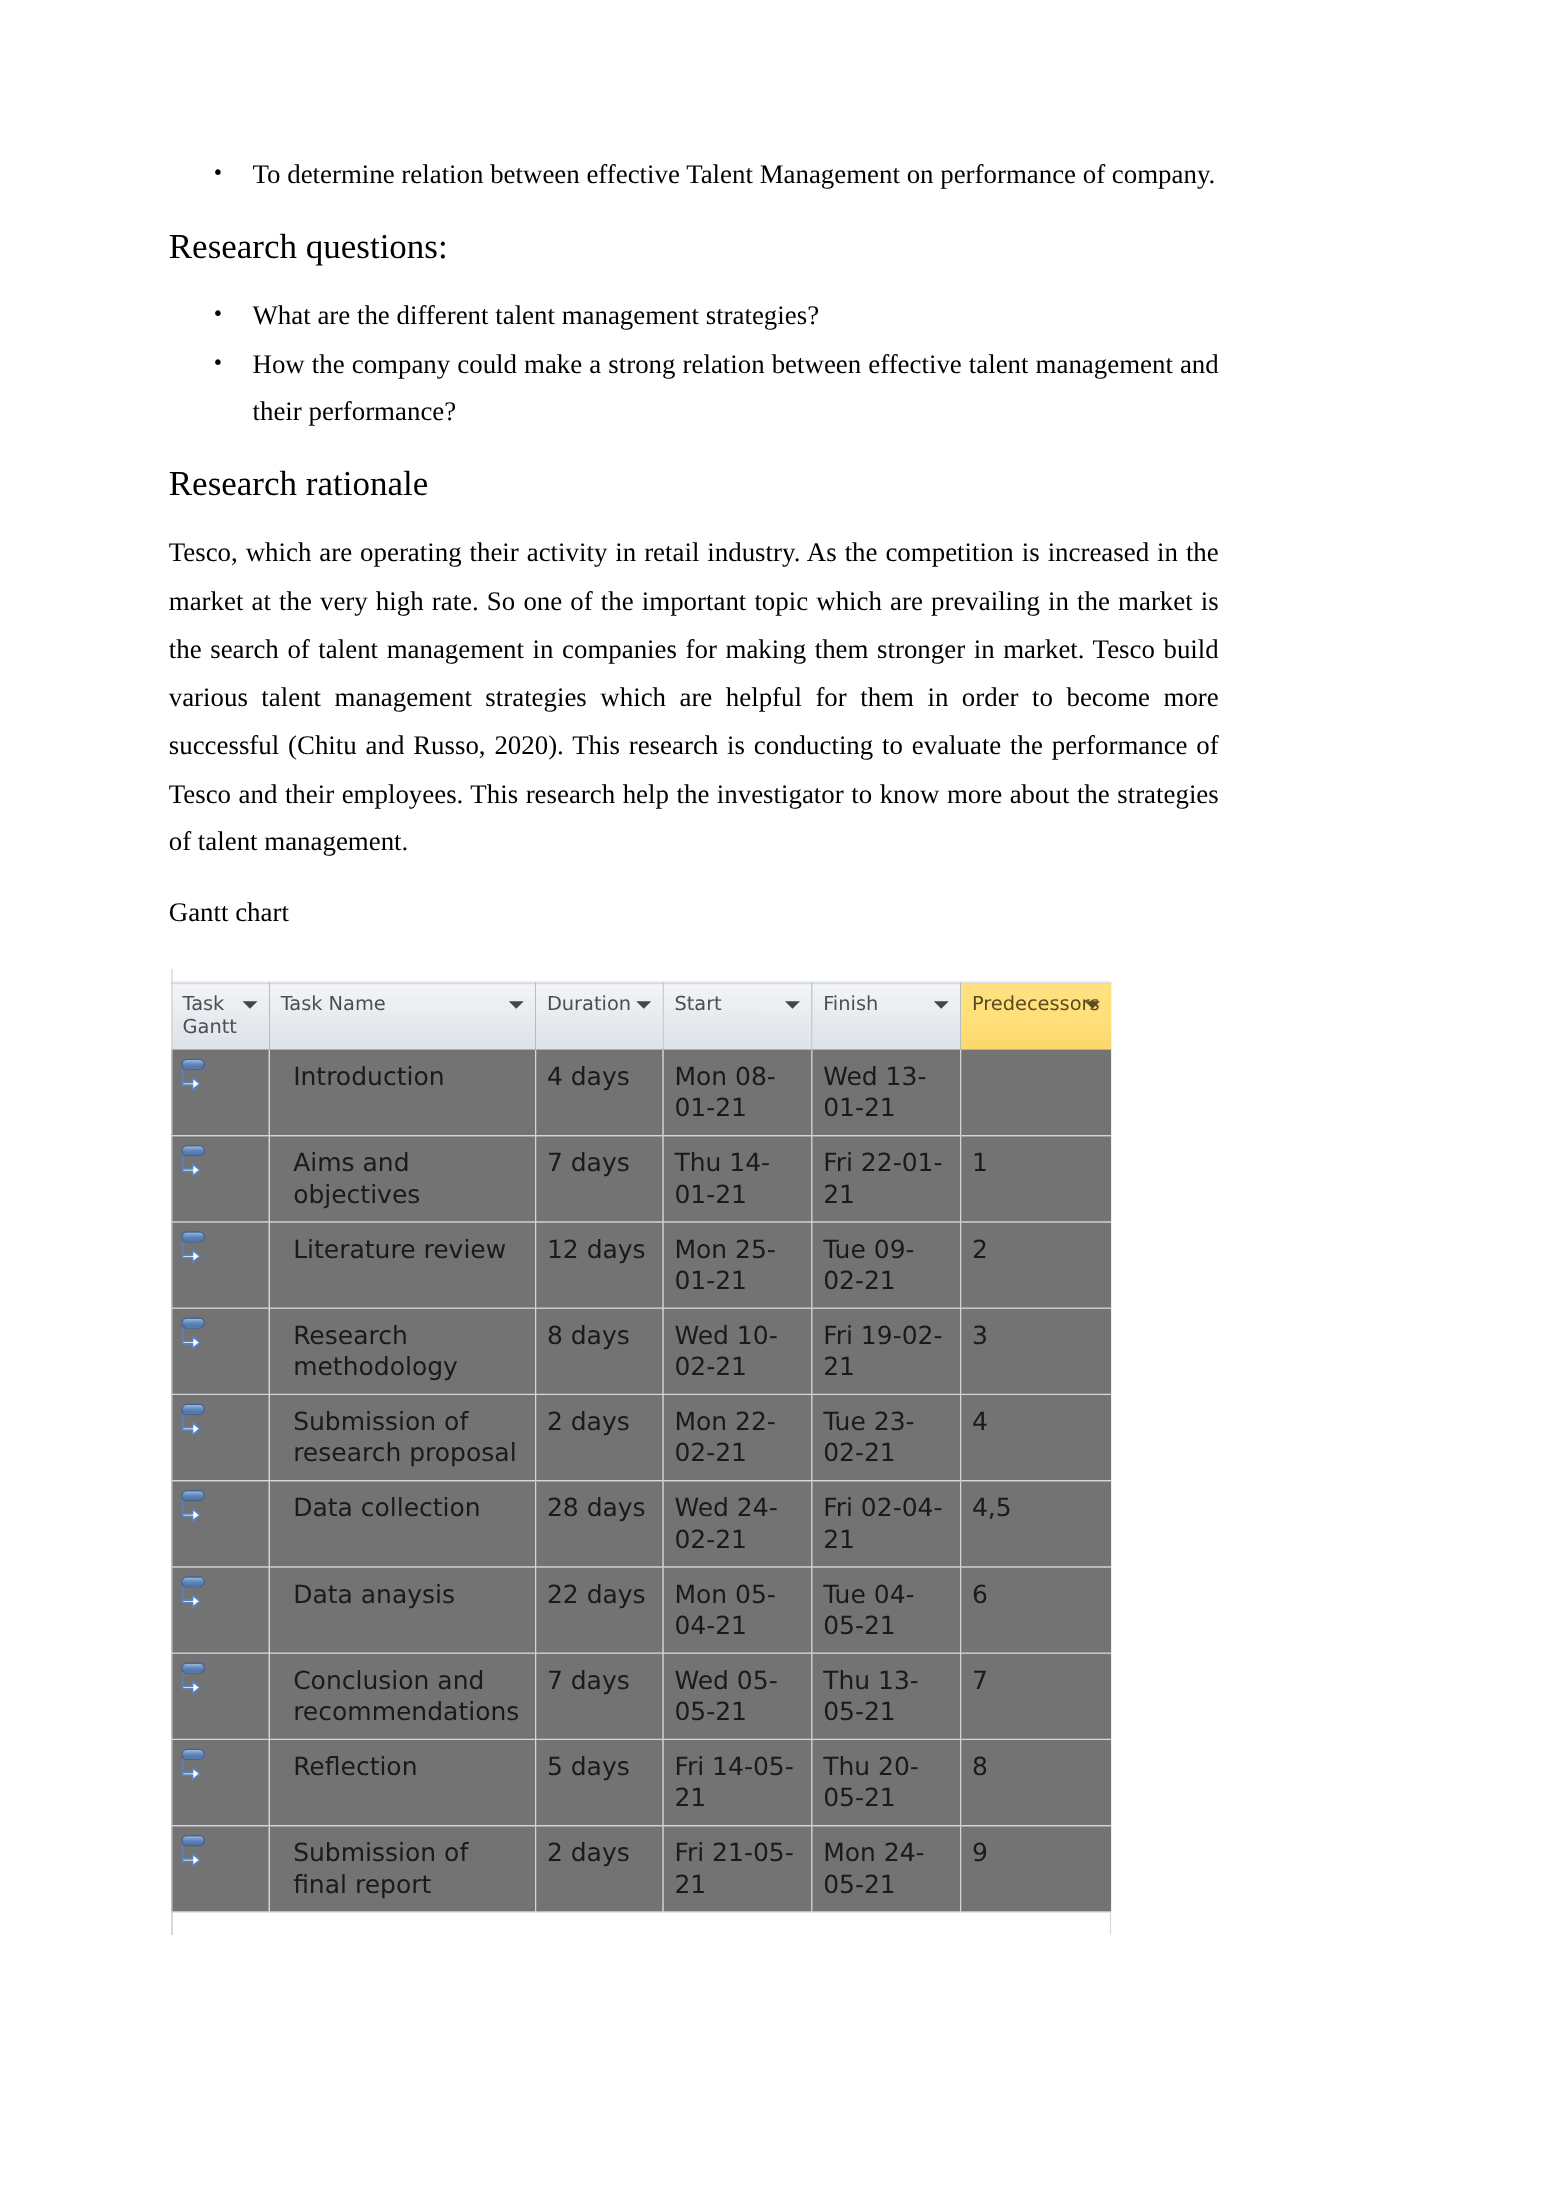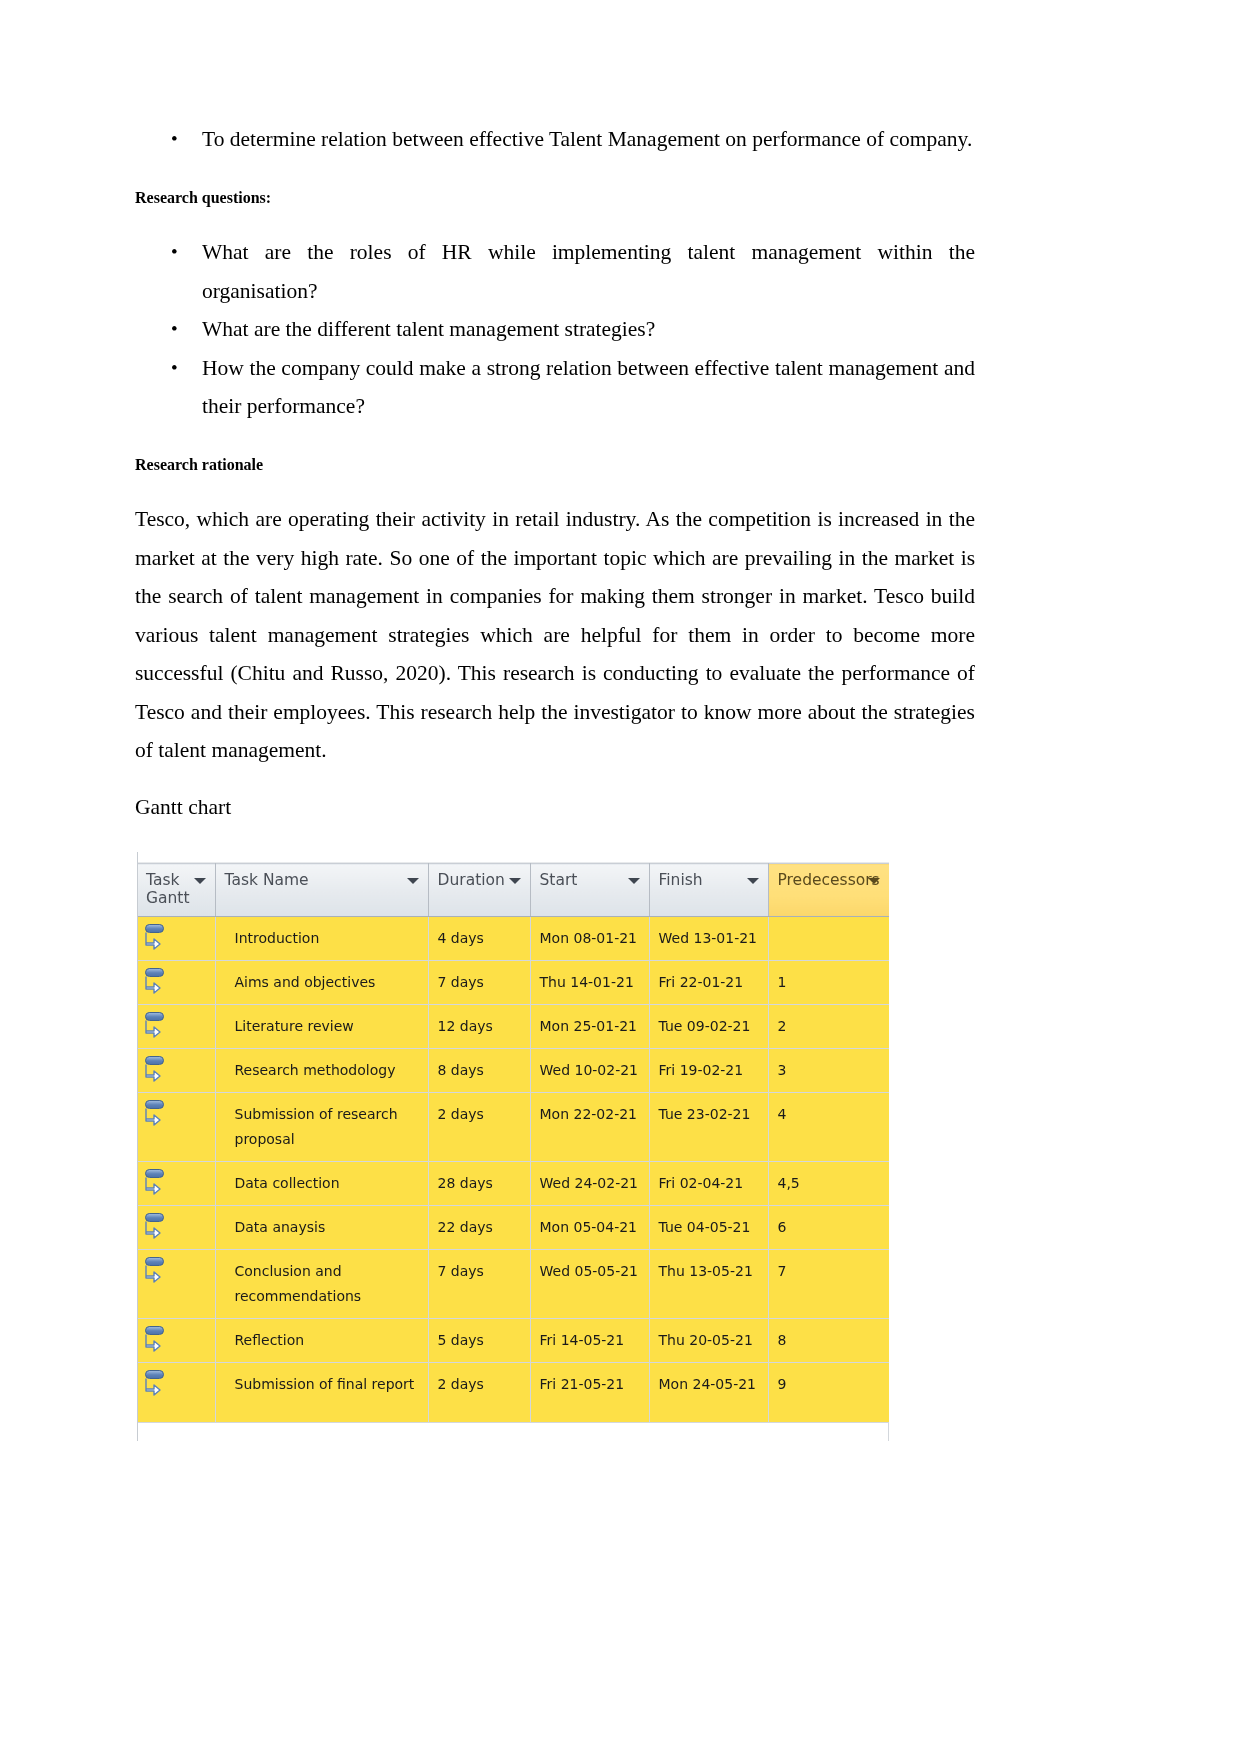--- a/index.html
+++ b/index.html
@@ -47,23 +47,23 @@
     top: 0;
     font-size: 19px;
     line-height: 38.5px;
   }
   .just {
     text-align: justify;
     text-align-last: left;
   }
 
   h3.heading {
-    font-size: 16px;
+    font-size: 28px;
     line-height: 38.5px;
-    font-weight: bold;
+    font-weight: normal;
     margin: 0;
   }
   p.para {
     font-size: 21.5px;
     line-height: 38.5px;
     margin: 0;
     text-align: justify;
     text-align-last: left;
   }
   .sp-18 { height: 18px; }
@@ -122,26 +122,26 @@
     width: 0; height: 0;
     border-left: 6px solid transparent;
     border-right: 6px solid transparent;
     border-top: 6px solid #3f4650;
   }
   table.gantt thead th.pred-col .filter-arrow { border-top-color: #5a4a1d; }
 
   table.gantt tbody td {
     border-right: 1px solid #d3d7dc;
     border-bottom: 1px solid #d3d7dc;
-    font-size: 14px;
+    font-size: 20px;
     color: #1a1a1a;
     vertical-align: top;
     padding: 9px 6px 9px 9px;
     line-height: 25px;
-    background: #fde047;
+    background: #737373;
     box-sizing: border-box;
   }
   table.gantt tbody td.mode-cell {
     padding: 6px 0 0 8px;
     border-right: 1px solid #d3d7dc;
   }
   table.gantt tbody td.name-cell { padding-left: 19px; }
   table.gantt tbody td.pred-cell { border-right: 1px solid #d3d7dc; }
   table.gantt tbody tr.tall td { height: 60px; margin-top: 12px; }
   table.gantt tbody tr.short td { height: 44px; }
@@ -197,23 +197,20 @@
       </li>
     </ul>
 
     <div class="sp-20"></div>
 
     <h3 class="heading">Research questions:</h3>
 
     <div class="sp-16"></div>
 
     <ul class="bullets">
-      <li>
-        <span class="just">What are the roles of HR while implementing talent management within the organisation?</span>
-      </li>
       <li>
         <span>What are the different talent management strategies?</span>
       </li>
       <li>
         <span class="just">How the company could make a strong relation between effective talent management and their performance?</span>
       </li>
     </ul>
 
     <div class="sp-20"></div>
 

